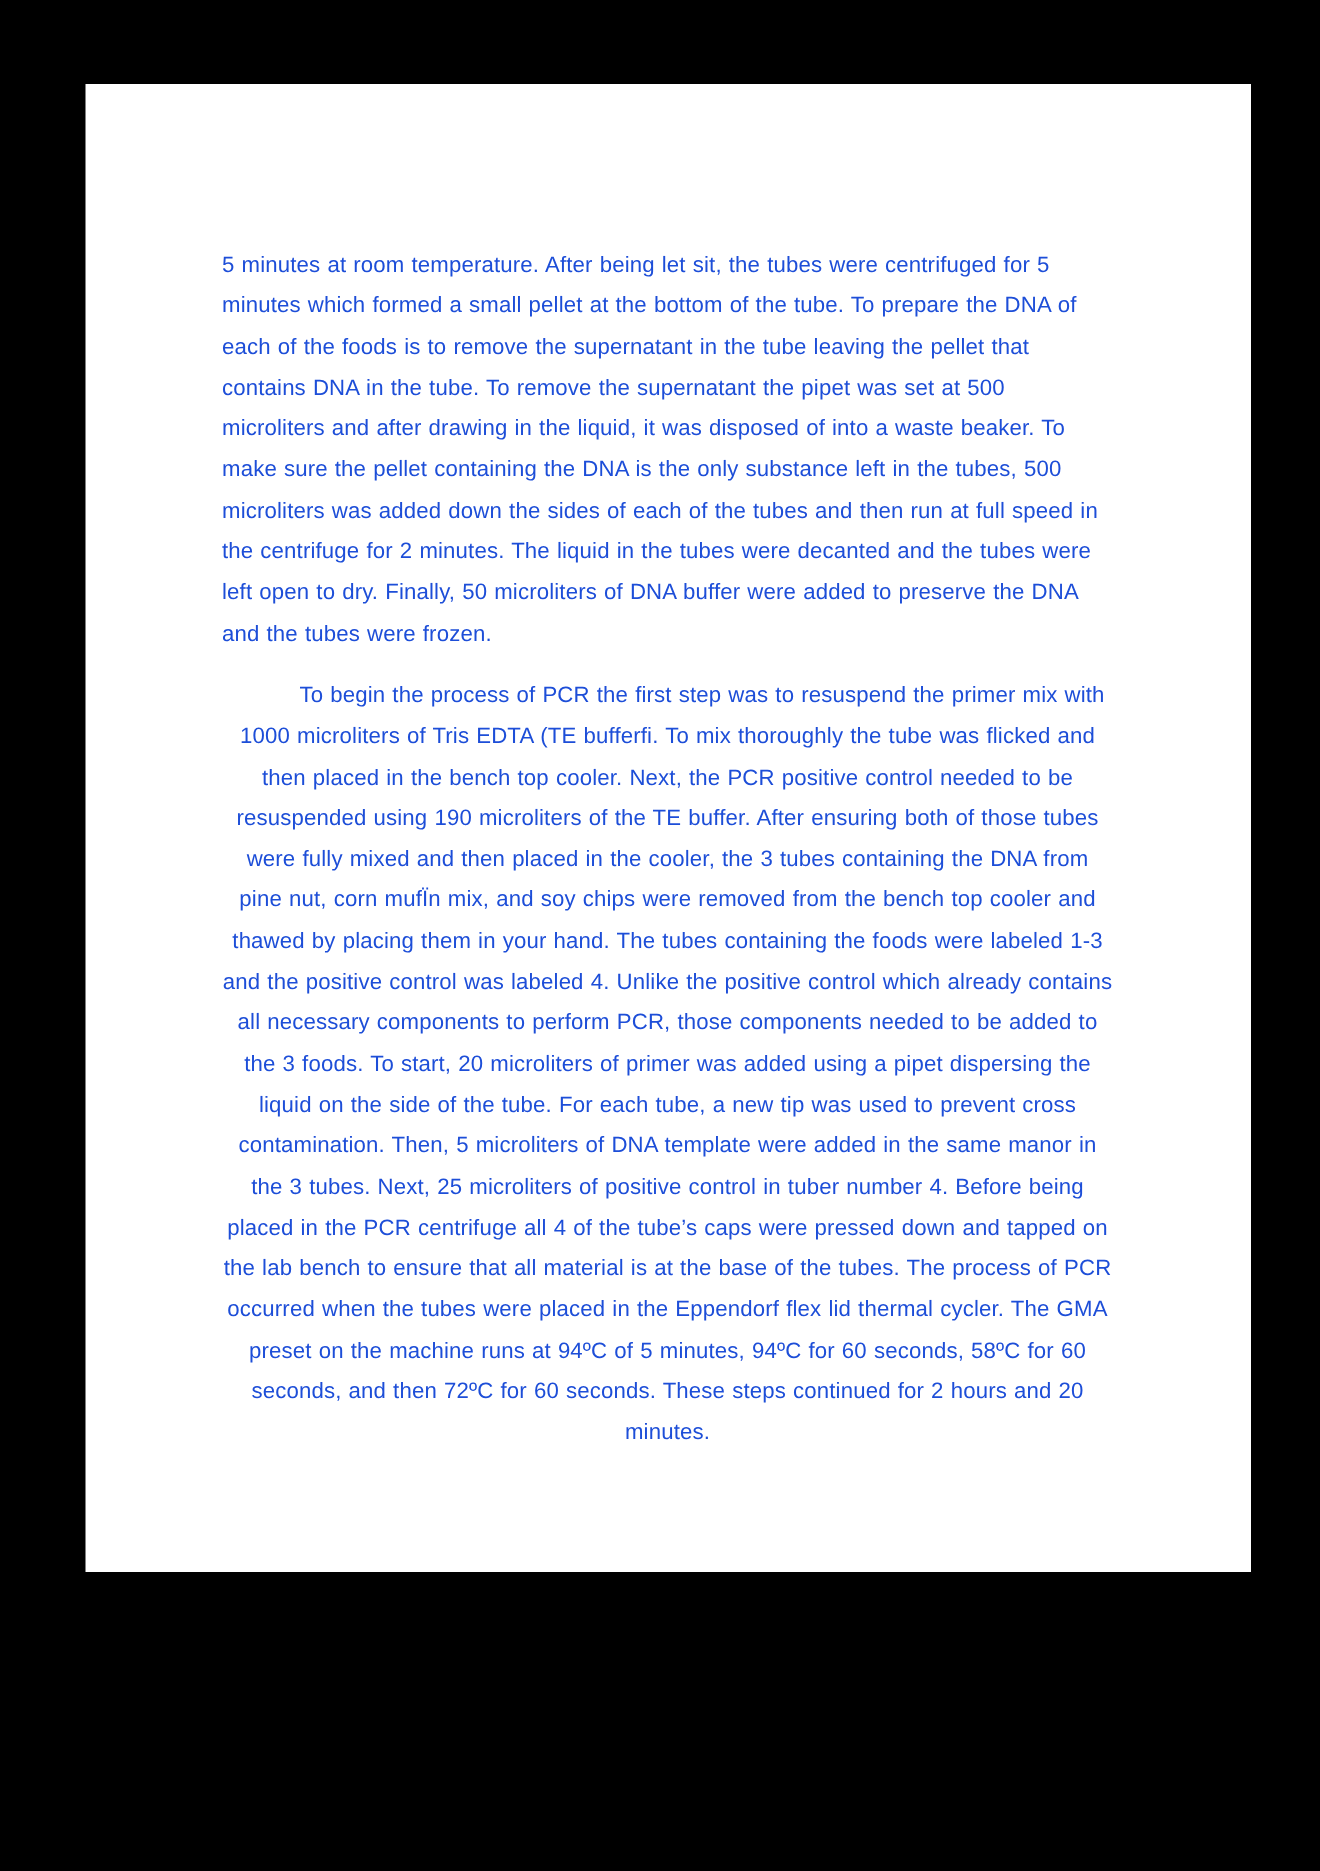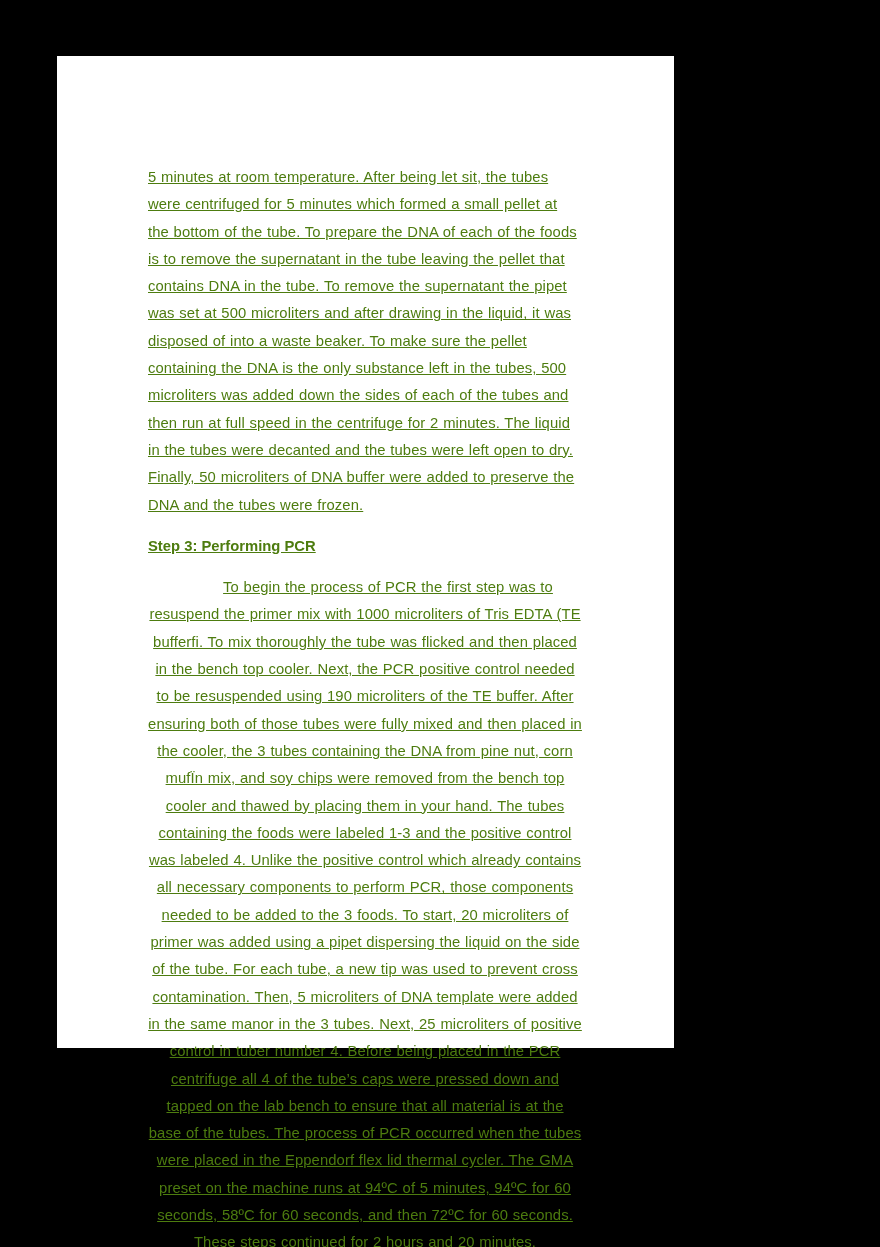--- a/index.html
+++ b/index.html
@@ -11,27 +11,26 @@
     height: 1247px;
     background: #000000;
     font-family: "Liberation Sans", "DejaVu Sans", sans-serif;
     position: relative;
     overflow: hidden;
   }
   .page {
     position: absolute;
     left: 57px;
     top: 56px;
-    width: 617px;
+    width: 777px;
     height: 992px;
     background: #ffffff;
     box-sizing: border-box;
     padding: 108px 92px 0 91px;
-    color: #4d7c0f;
-    text-decoration: underline;
+    color: #1d4ed8;
   }
   .para {
     margin: 0 0 14px 0;
     font-size: 14.8px;
     line-height: 27.3px;
     text-align: left;
     letter-spacing: 0.1px;
     word-spacing: 0.5px;
   }
   .para.indented {
@@ -43,15 +42,14 @@
     font-size: 14.8px;
     line-height: 27.3px;
     font-weight: bold;
   }
 </style>
 </head>
 <body>
 
 <div class="page">
   <p class="para">5 minutes at room temperature. After being let sit, the tubes were centrifuged for 5 minutes which formed a small pellet at the bottom of the tube. To prepare the DNA of each of the foods is to remove the supernatant in the tube leaving the pellet that contains DNA in the tube. To remove the supernatant the pipet was set at 500 microliters and after drawing in the liquid, it was disposed of into a waste beaker. To make sure the pellet containing the DNA is the only substance left in the tubes, 500 microliters was added down the sides of each of the tubes and then run at full speed in the centrifuge for 2 minutes. The liquid in the tubes were decanted and the tubes were left open to dry. Finally, 50 microliters of DNA buffer were added to preserve the DNA and the tubes were frozen.</p>
-  <h2 class="heading">Step 3: Performing PCR</h2>
   <p class="para indented">To begin the process of PCR the first step was to resuspend the primer mix with 1000 microliters of Tris EDTA (TE bufferfi. To mix thoroughly the tube was flicked and then placed in the bench top cooler. Next, the PCR positive control needed to be resuspended using 190 microliters of the TE buffer. After ensuring both of those tubes were fully mixed and then placed in the cooler, the 3 tubes containing the DNA from pine nut, corn mufÏn mix, and soy chips were removed from the bench top cooler and thawed by placing them in your hand. The tubes containing the foods were labeled 1-3 and the positive control was labeled 4. Unlike the positive control which already contains all necessary components to perform PCR, those components needed to be added to the 3 foods. To start, 20 microliters of primer was added using a pipet dispersing the liquid on the side of the tube. For each tube, a new tip was used to prevent cross contamination. Then, 5 microliters of DNA template were added in the same manor in the 3 tubes. Next, 25 microliters of positive control in tuber number 4. Before being placed in the PCR centrifuge all 4 of the tube’s caps were pressed down and tapped on the lab bench to ensure that all material is at the base of the tubes. The process of PCR occurred when the tubes were placed in the Eppendorf flex lid thermal cycler. The GMA preset on the machine runs at 94ºC of 5 minutes, 94ºC for 60 seconds, 58ºC for 60 seconds, and then 72ºC for 60 seconds. These steps continued for 2 hours and 20 minutes.</p>
 </div>
 
 </body></html>

